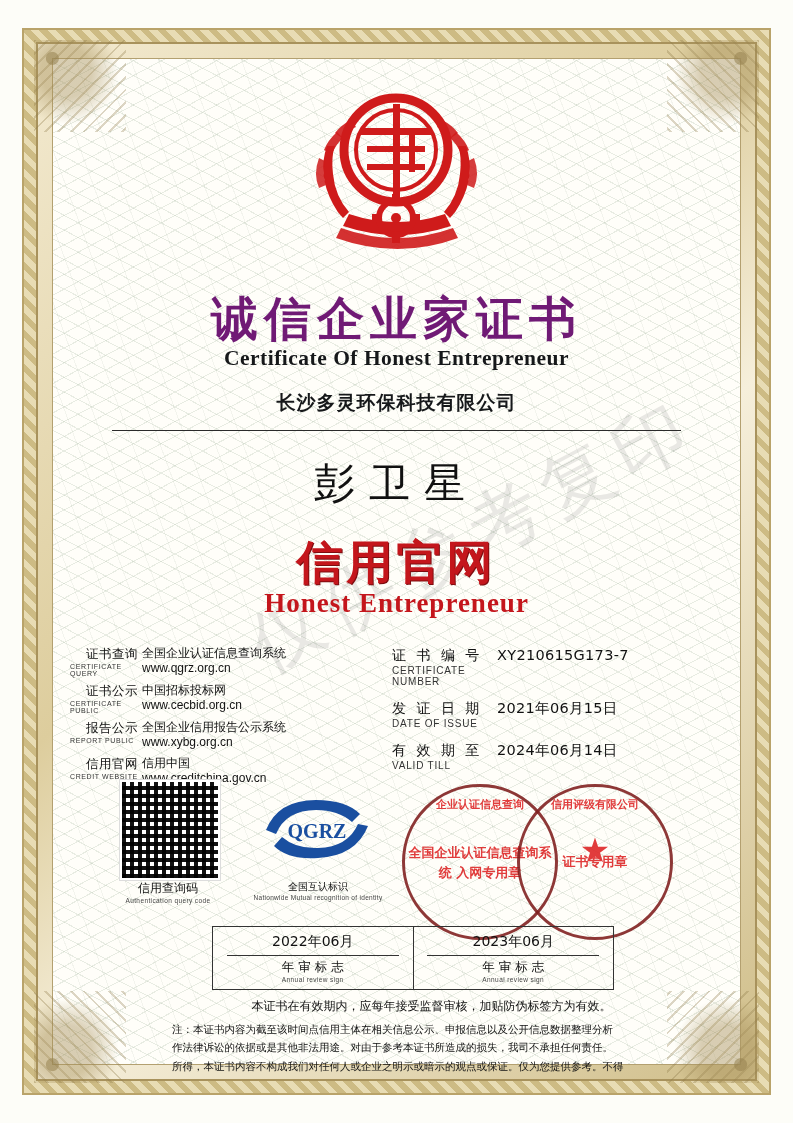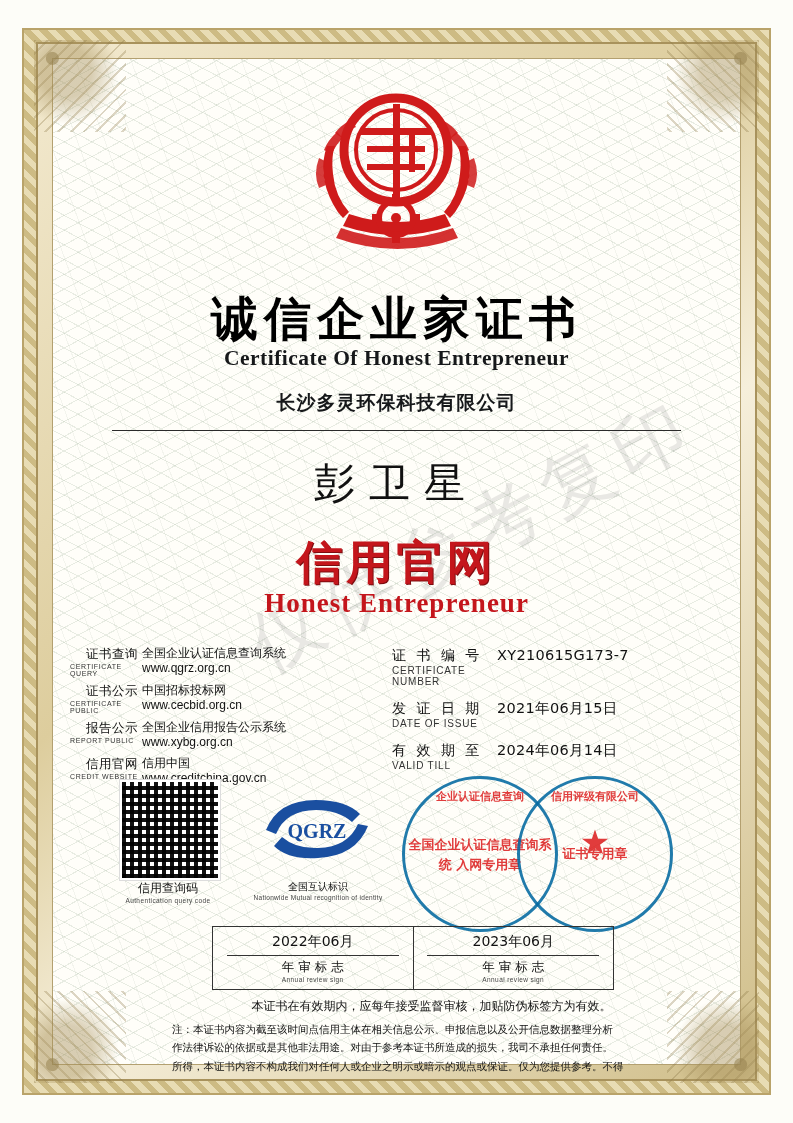--- a/index.html
+++ b/index.html
@@ -77,21 +77,21 @@
   
   .emblem-wrap{position:absolute;left:0;right:0;top:30px;display:flex;justify-content:center;}
   .emblem{position:relative;width:215px;height:175px;}
 
   .title-cn{
     position:absolute;left:0;right:0;top:230px;
     text-align:center;
     font-size:47px;
     font-weight:bold;
     letter-spacing:6px;
-    color:#000000;
+    color:#701a75;
     font-family:"DejaVu Sans", sans-serif;
   }
   .title-en{
     position:absolute;left:0;right:0;top:288px;
     text-align:center;
     font-size:21.5px;
     font-weight:bold;
     letter-spacing:.5px;
     color:#16181a;
     font-family:"Liberation Serif", serif;
@@ -175,22 +175,22 @@
   .qr-cap{position:absolute;left:40px;top:104px;width:132px;text-align:center;}
   .qr-cap .cn{font-size:12px;color:#111;font-family:"DejaVu Sans",sans-serif;}
   .qr-cap .en{font-size:6.5px;color:#444;letter-spacing:.4px;}
 
   .qgrz{position:absolute;left:196px;top:14px;width:118px;height:76px;}
   .qgrz-cap{position:absolute;left:182px;top:104px;width:148px;text-align:center;}
   .qgrz-cap .cn{font-size:10px;color:#111;font-family:"DejaVu Sans",sans-serif;}
   .qgrz-cap .en{font-size:6.5px;color:#444;letter-spacing:.3px;}
 
   .seal{
-    position:absolute;top:0;width:150px;height:150px;border-radius:50%;
-    border:3px solid #0369a1;
+    position:absolute;top:8px;width:150px;height:150px;border-radius:50%;
+    border:3px solid #7f1d1d;
     color:#d22;
     opacity:.88;
   }
   .seal.s1{left:340px;}
   .seal.s2{left:455px;}
   .seal-text{
     position:absolute;left:0;right:0;top:50%;transform:translateY(-50%);
     text-align:center;font-size:13px;font-weight:bold;color:#d22;
     font-family:"DejaVu Sans",sans-serif;line-height:1.5;
   }

